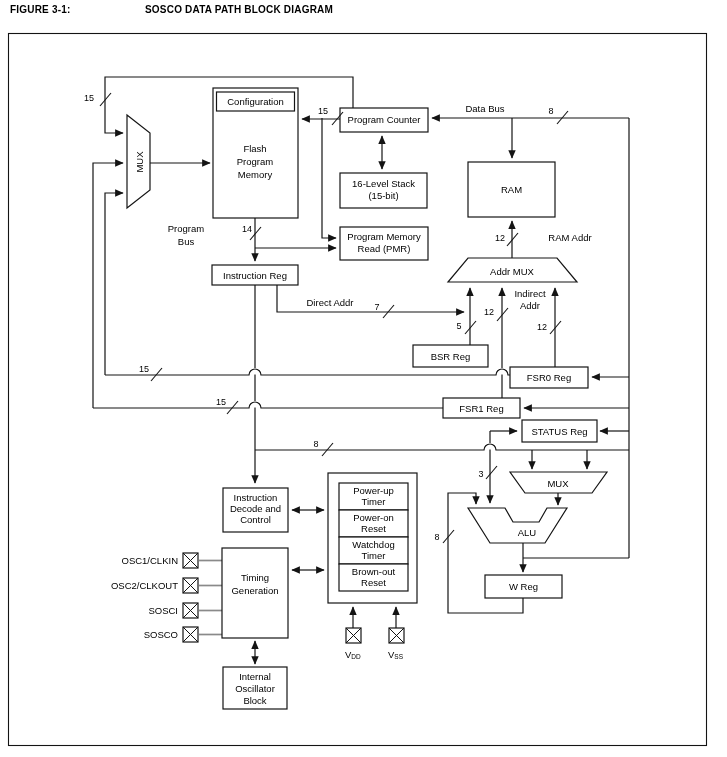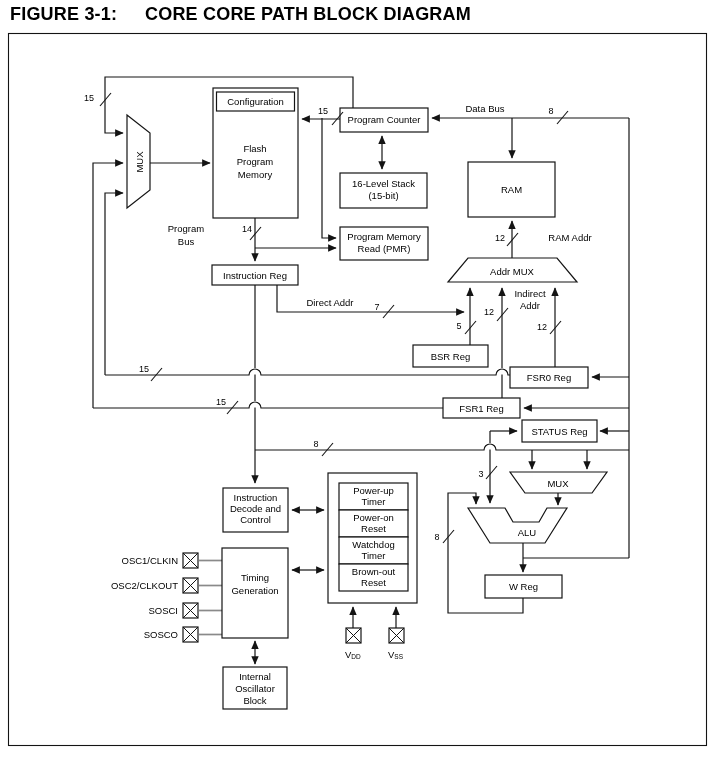--- a/index.html
+++ b/index.html
@@ -1,39 +1,39 @@
 <!DOCTYPE html>
 <html><head>
 <meta charset="utf-8">
 <style>
   html,body{margin:0;padding:0;background:#fff;}
   .page{position:relative;width:727px;height:757px;background:#fff;
         font-family:"Liberation Sans", sans-serif;color:#000;overflow:hidden;}
-  .figtitle{position:absolute;top:4px;left:10px;font-size:18px;font-weight:bold;
+  .figtitle{position:absolute;top:4px;left:10px;font-size:10px;font-weight:bold;
             letter-spacing:.2px;white-space:nowrap;}
   .figtitle .name{position:absolute;left:135px;top:0;white-space:nowrap;}
   .rev{position:absolute;top:50px;right:33px;font-size:5px;color:#555;text-align:right;line-height:7px;}
   svg{position:absolute;left:0;top:0;}
   svg text{font-family:"Liberation Sans", sans-serif;fill:#000;}
   .bx{fill:#fff;stroke:#141414;stroke-width:1.2;}
   .wire{fill:none;stroke:#141414;stroke-width:1.2;}
   .gwire{fill:none;stroke:#8a8a8a;stroke-width:1.7;}
   .mask{fill:#fff;stroke:none;}
   .lab{font-size:9.5px;}
   .num{font-size:9px;}
   .slash{stroke:#141414;stroke-width:1.1;}
 </style>
 </head>
 <body>
 
 <div class="page">
 
   <div class="figtitle">
     <span>FIGURE 3-1:</span>
-    <span class="name">CORE CORE PATH BLOCK DIAGRAM</span>
+    <span class="name">SOSCO DATA PATH BLOCK DIAGRAM</span>
   </div>
 
   <div class="rev">
     <div>Rev. 10-000055B</div>
     <div>6/2/2016</div>
   </div>
 
   <svg width="727" height="757" viewBox="0 0 727 757">
     <defs>
       <marker id="ah" viewBox="0 0 8 8" refX="7" refY="4" markerWidth="7.5" markerHeight="7.5" orient="auto-start-reverse">

